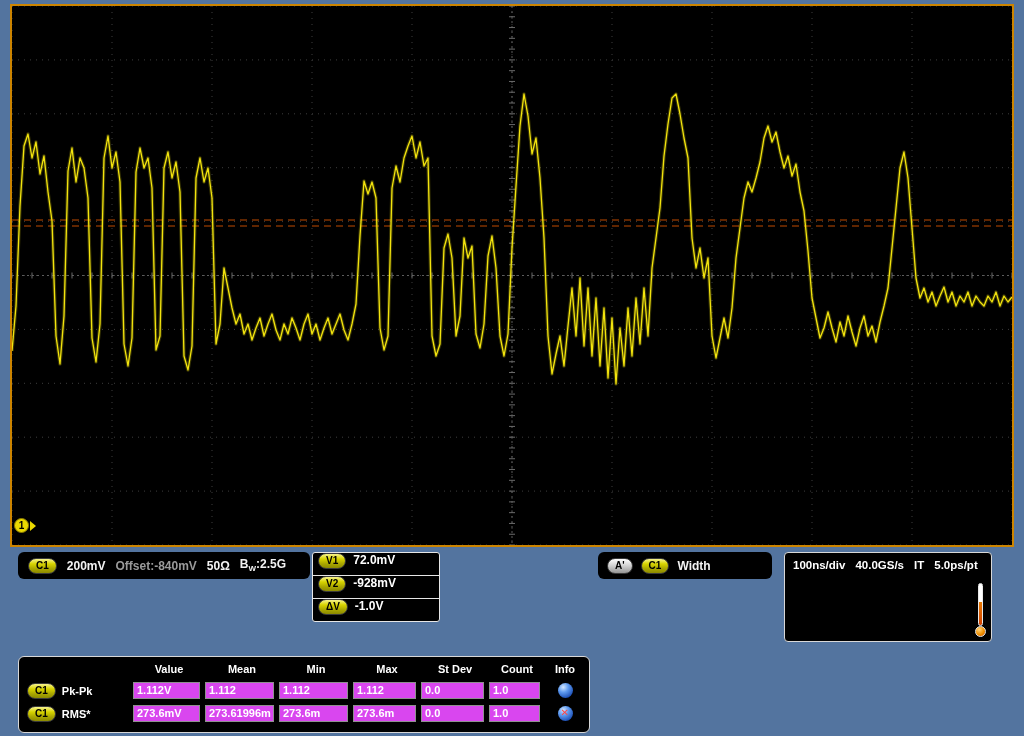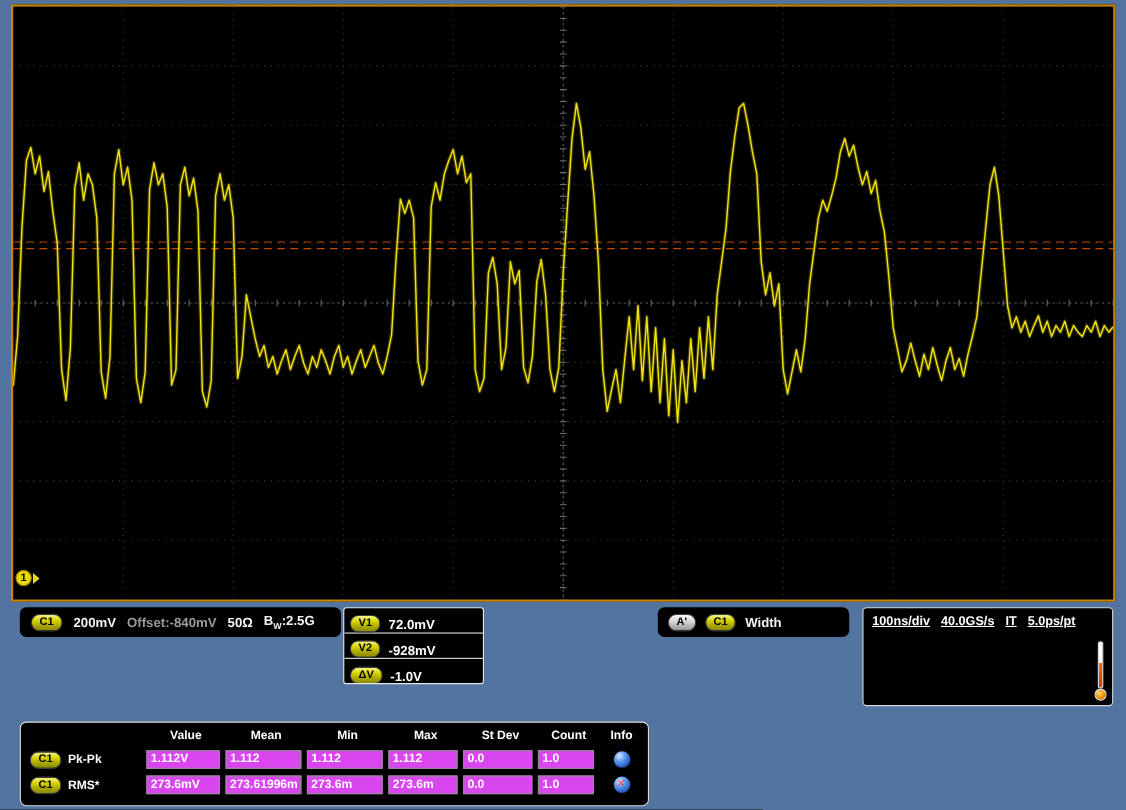--- a/index.html
+++ b/index.html
@@ -34,29 +34,29 @@
   .a-badge { background:linear-gradient(180deg,#ffffff 0%,#cfcfcf 50%,#959595 100%); }
   .t-white { color:#f2f2f2; font-size:12px; }
   .t-gray  { color:#9a9a9a; font-size:12px; }
   sub { font-size:8px; }
 
   
   .ch-bar { left:18px; top:552px; width:292px; height:27px; display:flex; align-items:center; gap:10px; padding:0 10px; }
 
   
   .cursor-box { left:312px; top:552px; width:128px; height:70px; border:1px solid #e6e6e6; border-radius:3px; overflow:hidden; }
-  .cur-row { display:flex; align-items:flex-end; height:23px; border-bottom:1px solid #e6e6e6; padding:0 5px; gap:7px; }
+  .cur-row { display:flex; align-items:flex-start; height:23px; border-bottom:1px solid #e6e6e6; padding:0 5px; gap:7px; }
   .cur-row:last-child { border-bottom:none; }
   .cur-val { font-size:12px; color:#fff; }
 
   
   .trig-bar { left:598px; top:552px; width:174px; height:27px; display:flex; align-items:center; gap:8px; padding:0 9px; }
 
   
-  .timing-box { left:784px; top:552px; width:228px; height:90px; border:1px solid #d8d8d8; border-radius:4px; padding:1px 8px;text-decoration:underline; }
+  .timing-box { left:784px; top:552px; width:208px; height:90px; border:1px solid #d8d8d8; border-radius:4px; padding:1px 8px; }
   .tline { display:flex; align-items:center; height:21px; font-size:11.5px; }
   .tline .sep { margin-left:10px; }
   .stopped { color:#ff2b2b; }
   .mode { margin-left:46px; }
   .rl { margin-left:76px; }
   .date { margin-left:12px; }
   .time { margin-left:auto; margin-right:16px; color:#ffb300; }
   .thermo { position:absolute; right:4px; top:30px; width:13px; height:55px; }
   .thermo-stem { position:absolute; left:4px; top:0; width:5px; height:43px; border:1px solid #e8e8e8; border-radius:3px;
                  background:linear-gradient(180deg,#fff 0%,#fff 45%,#e87800 45%,#d04000 100%); }

